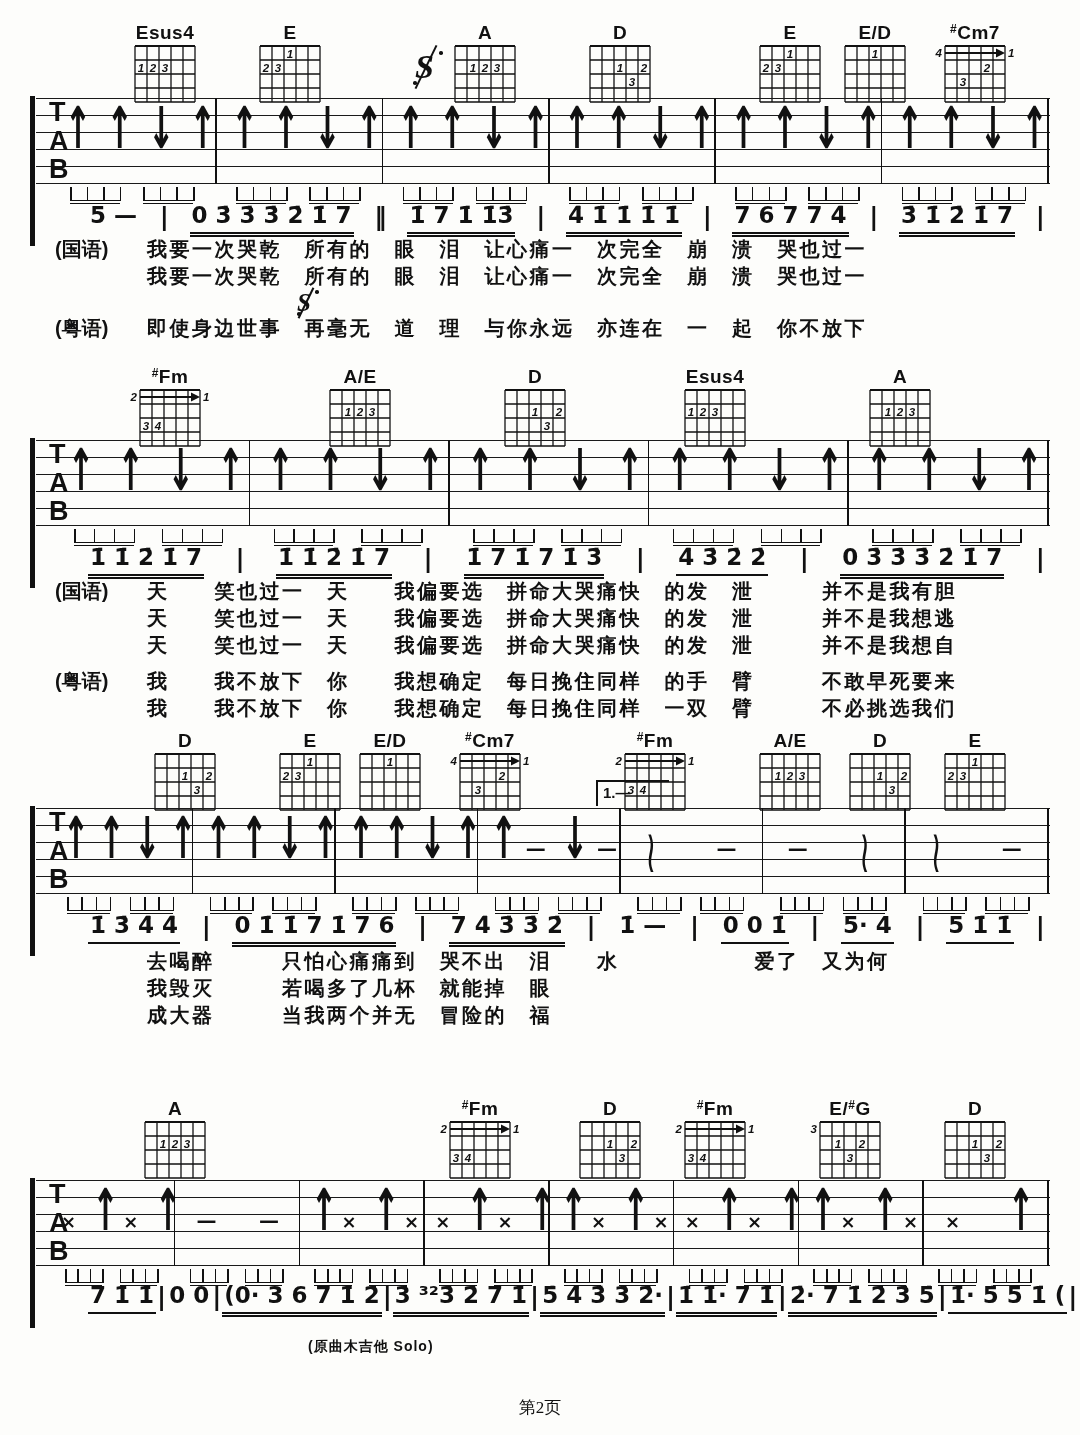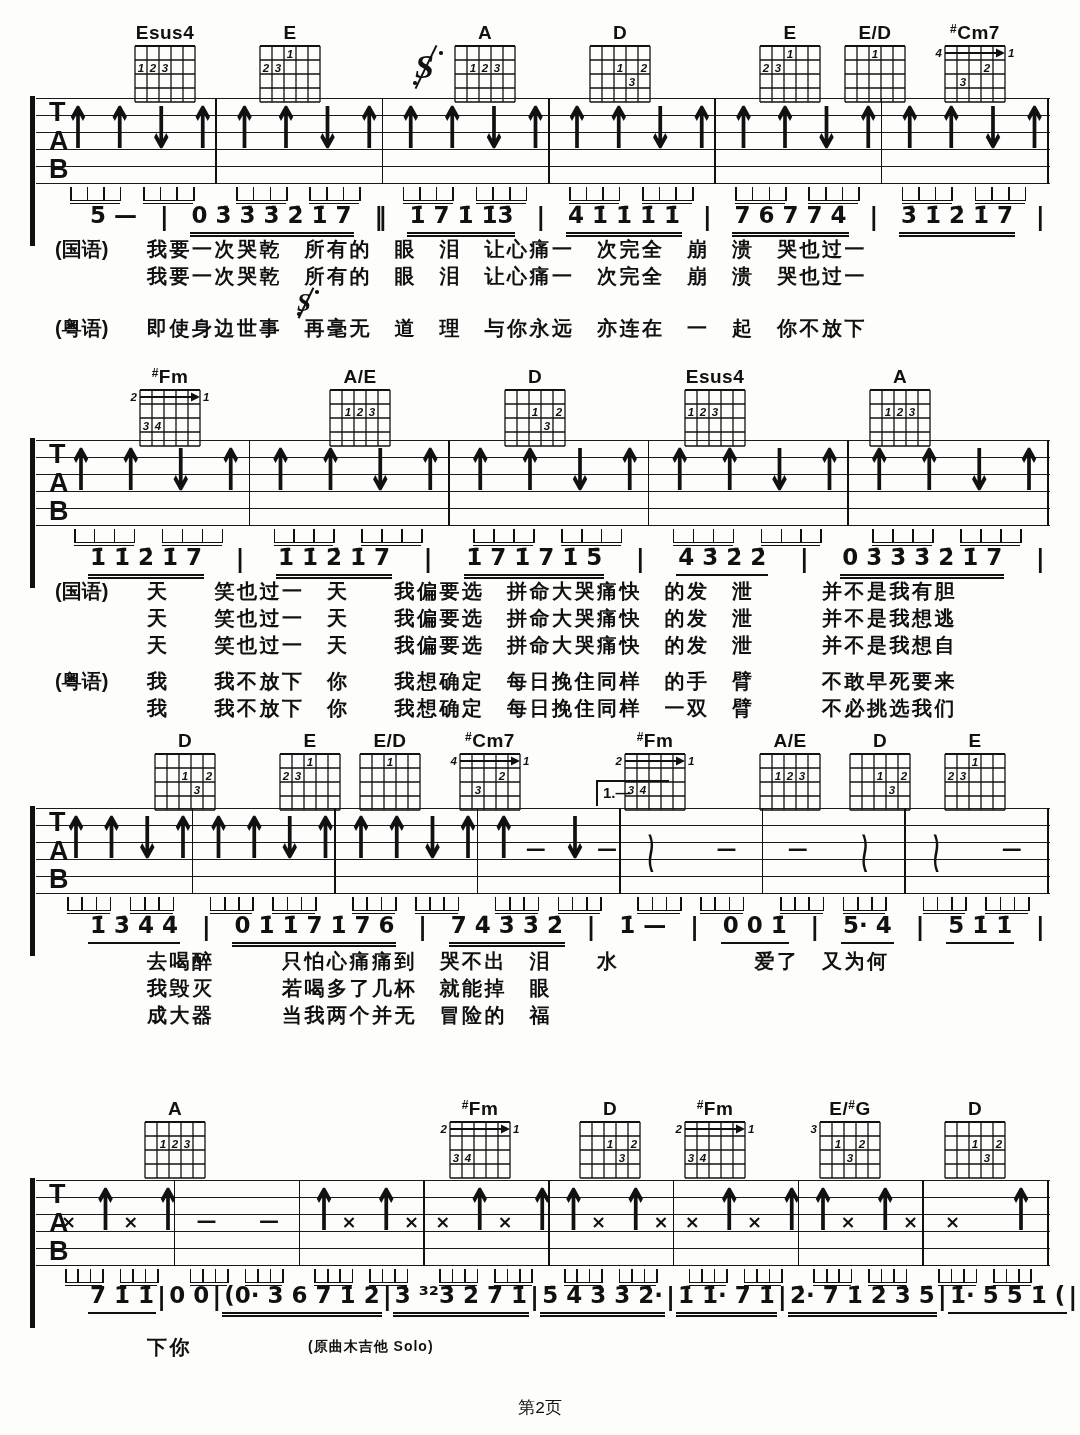--- a/index.html
+++ b/index.html
@@ -48,21 +48,21 @@
   .segno::after{content:"";position:absolute;width:3.5px;height:3.5px;border-radius:50%;
                 background:#111;left:24px;top:1px;box-shadow:-26px 30px 0 #111}
   .segno.chordrow{position:absolute;top:28px}
   .segno.inline{font-size:25px;width:20px;margin-right:2px}
   .segno.inline::before{height:34px;top:-4px;left:8px}
   .segno.inline::after{left:18px;top:0;box-shadow:-18px 22px 0 #111}
   .volta{position:absolute;left:596px;top:50px;width:66px;height:22px;border-left:2px solid #111;
          border-top:2px solid #111;font-weight:bold;font-size:15px;padding:2px 0 0 5px}
   .solonote{position:absolute;left:308px;top:240px;font-size:14px;font-weight:600;letter-spacing:1px}
   .footer{position:absolute;left:0;right:0;top:1396px;text-align:center;font-size:17px;
-          font-family:Liberation Mono, monospace}
+          font-family:Liberation Serif, serif}
 </style>
 </head>
 <body>
 
 <div class="page">
   <div class="sys s1">
     <div class="chords">
         <div class="chord" style="left: 123px;"><div class="cname">Esus4</div><svg viewBox="0 0 84 64" width="84" height="64">
             <line x1="12" y1="3" x2="12" y2="59" stroke="#111" stroke-width="1.3"></line>
             <line x1="24" y1="3" x2="24" y2="59" stroke="#111" stroke-width="1.3"></line>
@@ -474,21 +474,21 @@
           <i style="left: 66.6%;"></i>
           <i style="left: 99.9%;"></i>
         </span>
         <span class="bg" style="left: 924.176px; width: 59.88px;">
           <i style="left: 0%;"></i>
           <i style="left: 33.3%;"></i>
           <i style="left: 66.6%;"></i>
           <i style="left: 99.9%;"></i>
         </span>
       </div>
-    <div class="melody"><span class="meas u2">1̇ 1̇ 2̇ 1̇ 7</span><b class="bar">|</b><span class="meas u2">1̇ 1̇ 2̇ 1̇ 7</span><b class="bar">|</b><span class="meas u2">1̇ 7 1̇ 7 1̇ 5̇</span><b class="bar">|</b><span class="meas u1">4̇ 3̇ 2̇ 2̇</span><b class="bar">|</b><span class="meas u2">0 3̇ 3̇ 3̇ 2̇ 1̇ 7</span><b class="bar">|</b></div>
+    <div class="melody"><span class="meas u2">1̇ 1̇ 2̇ 1̇ 7</span><b class="bar">|</b><span class="meas u2">1̇ 1̇ 2̇ 1̇ 7</span><b class="bar">|</b><span class="meas u2">1̇ 7 1̇ 7 1̇ 3̇</span><b class="bar">|</b><span class="meas u1">4̇ 3̇ 2̇ 2̇</span><b class="bar">|</b><span class="meas u2">0 3̇ 3̇ 3̇ 2̇ 1̇ 7</span><b class="bar">|</b></div>
     <div class="lyr">
         <div class="lrow"><span class="ltag">(国语)</span><span class="ltxt">天　　笑也过一　天　　我偏要选　拼命大哭痛快　的发　泄　　　并不是我有胆</span></div>
         <div class="lrow"><span class="ltag"></span><span class="ltxt">天　　笑也过一　天　　我偏要选　拼命大哭痛快　的发　泄　　　并不是我想逃</span></div>
         <div class="lrow"><span class="ltag"></span><span class="ltxt">天　　笑也过一　天　　我偏要选　拼命大哭痛快　的发　泄　　　并不是我想自</span></div>
         <div class="lrow gap"><span class="ltag">(粤语)</span><span class="ltxt">我　　我不放下　你　　我想确定　每日挽住同样　的手　臂　　　不敢早死要来</span></div>
         <div class="lrow"><span class="ltag"></span><span class="ltxt">我　　我不放下　你　　我想确定　每日挽住同样　一双　臂　　　不必挑选我们</span></div>
       </div>
   </div>
   <div class="sys s3">
     <div class="chords">
@@ -1001,18 +1001,17 @@
         </span>
         <span class="bg" style="left: 957.11px; width: 37.425px;">
           <i style="left: 0%;"></i>
           <i style="left: 33.3%;"></i>
           <i style="left: 66.6%;"></i>
           <i style="left: 99.9%;"></i>
         </span>
       </div>
     <div class="melody"><span class="meas u1">7 1̇ 1̇</span><b class="bar">|</b><span class="meas u0">0 0</span><b class="bar">|</b><span class="meas u2">(0· 3 6 7 1̇ 2̇</span><b class="bar">|</b><span class="meas u2">3̇ ³²3̇ 2̇ 7 1̇</span><b class="bar">|</b><span class="meas u2">5̇ 4̇ 3̇ 3̇ 2̇·</span><b class="bar">|</b><span class="meas u2">1̇ 1̇· 7 1̇</span><b class="bar">|</b><span class="meas u2">2̇· 7 1̇ 2̇ 3̇ 5̇</span><b class="bar">|</b><span class="meas u1">1̇· 5̇ 5̇ 1̇ (</span><b class="bar">|</b></div>
     <div class="lyr">
-        <div class="lrow"><span class="ltag"></span><span class="ltxt">下你</span></div>
       </div>
     <span class="solonote">(原曲木吉他 Solo)</span>
   </div>
   <div class="footer">第2页</div>
 </div>
 
 </body></html>

